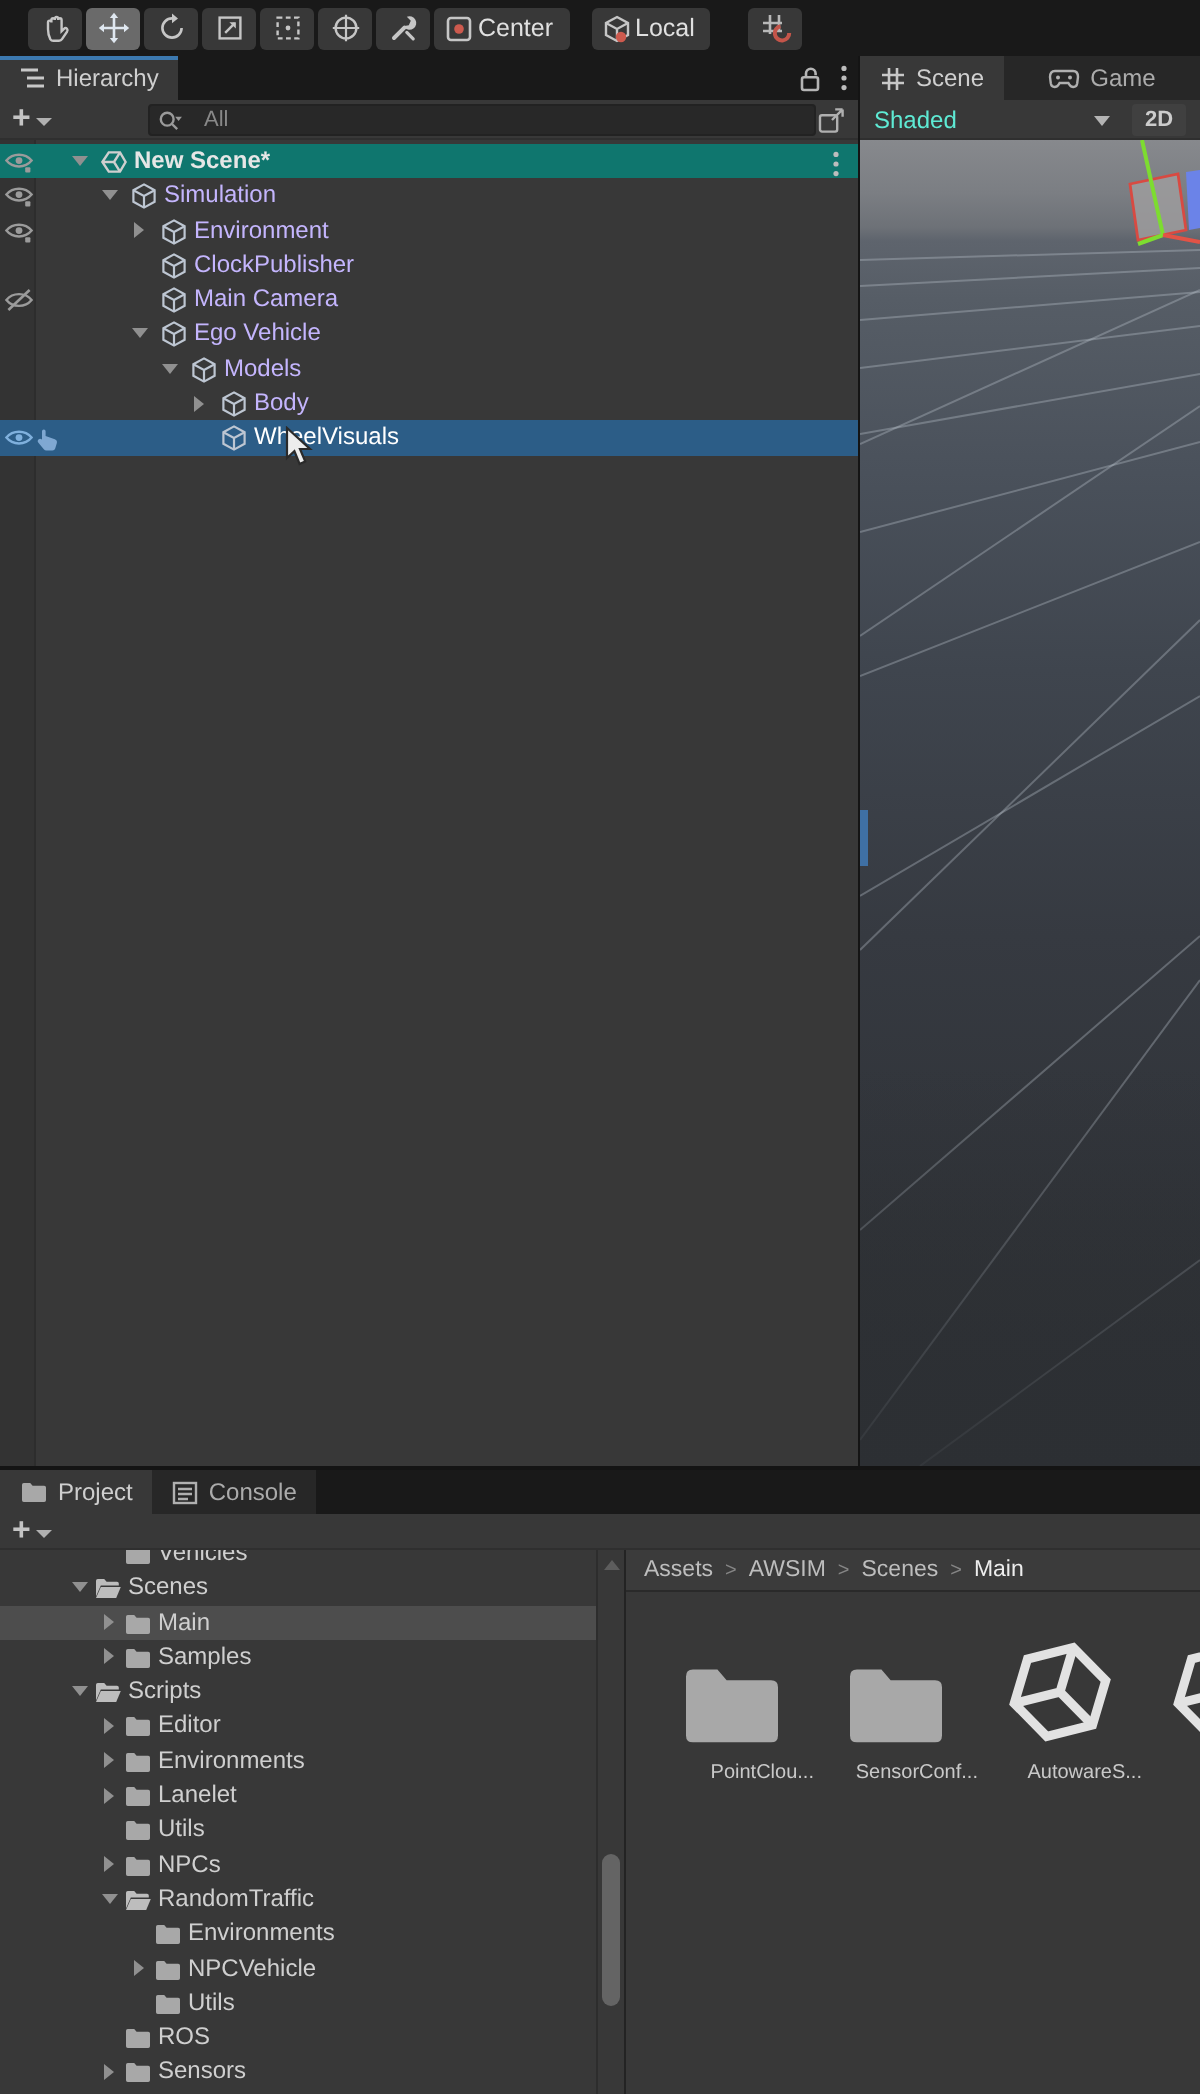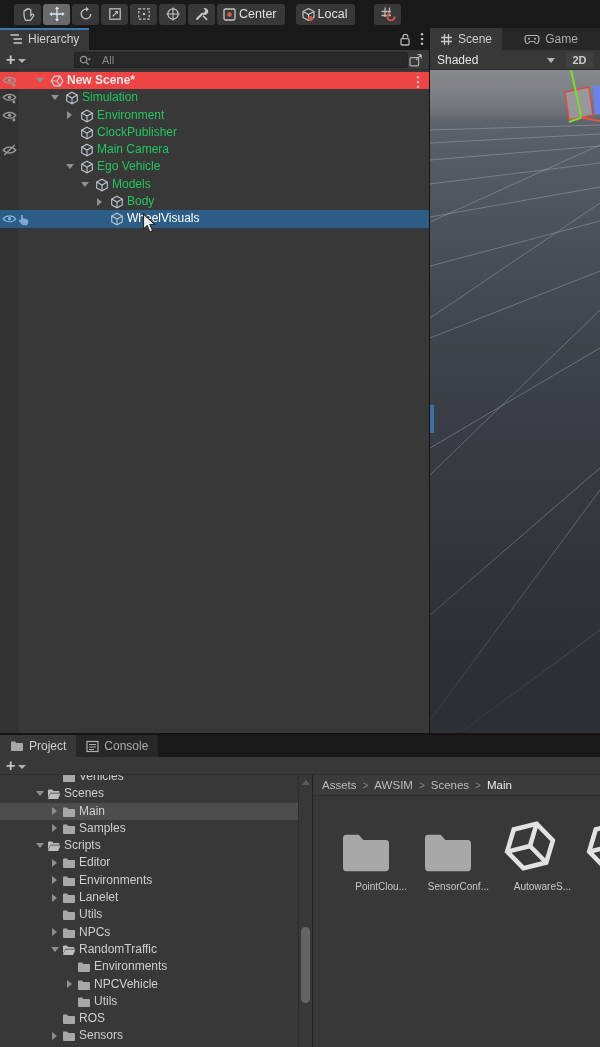--- a/index.html
+++ b/index.html
@@ -48,43 +48,43 @@
     background:#282828; border:1px solid #222222; border-radius:2px; color:#cccccc;
     font-size:11px; padding:0 4px 1px 27px; font-family:"Liberation Sans",sans-serif; }
   #hier-search::placeholder { color:#888888; }
   #hier-search-icon { position:absolute; left:79px; top:5px; }
   #hier-pick-icon { position:absolute; right:6px; top:4px; }
 
   .tree { position:relative; height:663px; overflow:hidden; padding-top:2px; }
   .gutter { position:absolute; left:0; top:0; bottom:0; width:18px; background:#333333;
     border-right:1px solid #2d2d2d; }
   .hrow { position:relative; height:17.3px; }
-  .hrow.scene-header { background:#ef4444;text-align:right; }
+  .hrow.scene-header { background:#0f766e;text-align:right; }
   .hrow.selected { background:#2C5D87; }
   .arrow { position:absolute; top:4.5px; width:0; height:0; }
   .hrow .arrow { left:calc(36px + var(--i)*15px); }
   .arrow.down { border-left:4.5px solid transparent; border-right:4.5px solid transparent;
     border-top:5.5px solid #909090; margin-top:1.5px; }
   .arrow.right { border-top:4.5px solid transparent; border-bottom:4.5px solid transparent;
     border-left:5.5px solid #909090; margin-left:1px; }
   .hrow .oicon { position:absolute; top:2px; left:calc(50px + var(--i)*15px); }
   .hrow .hlabel { position:absolute; top:2px; left:calc(67px + var(--i)*15px);
-    font-size:12px; line-height:13.5px; color:#22c55e; white-space:nowrap; }
+    font-size:12px; line-height:13.5px; color:#c4b5fd; white-space:nowrap; }
   .scene-header .hlabel { color:#e6e6e6; font-weight:bold; }
   .selected .hlabel { color:#ffffff; }
   .vis { position:absolute; left:2px; top:3px; }
   .vis2 { position:absolute; left:17px; top:3px; }
   .row-kebab { position:absolute; right:9px; top:3px; }
 
   
   #scene-panel { position:absolute; left:430px; top:28px; width:170px; height:705px;
     background:#383838; }
   #scene-panel .tab.inactive { flex:1; justify-content:center; }
   #shaded-bar { justify-content:flex-start; padding-left:7px; }
-  #shaded-label { font-size:12px; color:#e5e5e5; }
+  #shaded-label { font-size:12px; color:#5eead4; }
   #shaded-caret { position:absolute; left:117px; top:8px; width:0; height:0;
     border-left:4.5px solid transparent; border-right:4.5px solid transparent;
     border-top:5px solid #b4b4b4; }
   #btn-2d { position:absolute; left:136px; top:2px; width:27px; height:16px;
     background:#404040; border-radius:2px; font-size:11px; font-weight:bold;
     color:#cccccc; display:flex; align-items:center; justify-content:center; }
   #viewport { position:absolute; left:0; top:42px; width:170px; height:663px;
     background:linear-gradient(180deg,#87898d 0%,#7b7e83 4%,#6d7177 6.6%,#5e646d 7.6%,
       #565d66 12%,#4a515b 25%,#3f454e 40%,#363a41 60%,#2f3237 85%,#2c2f33 100%);
     overflow:hidden; }

